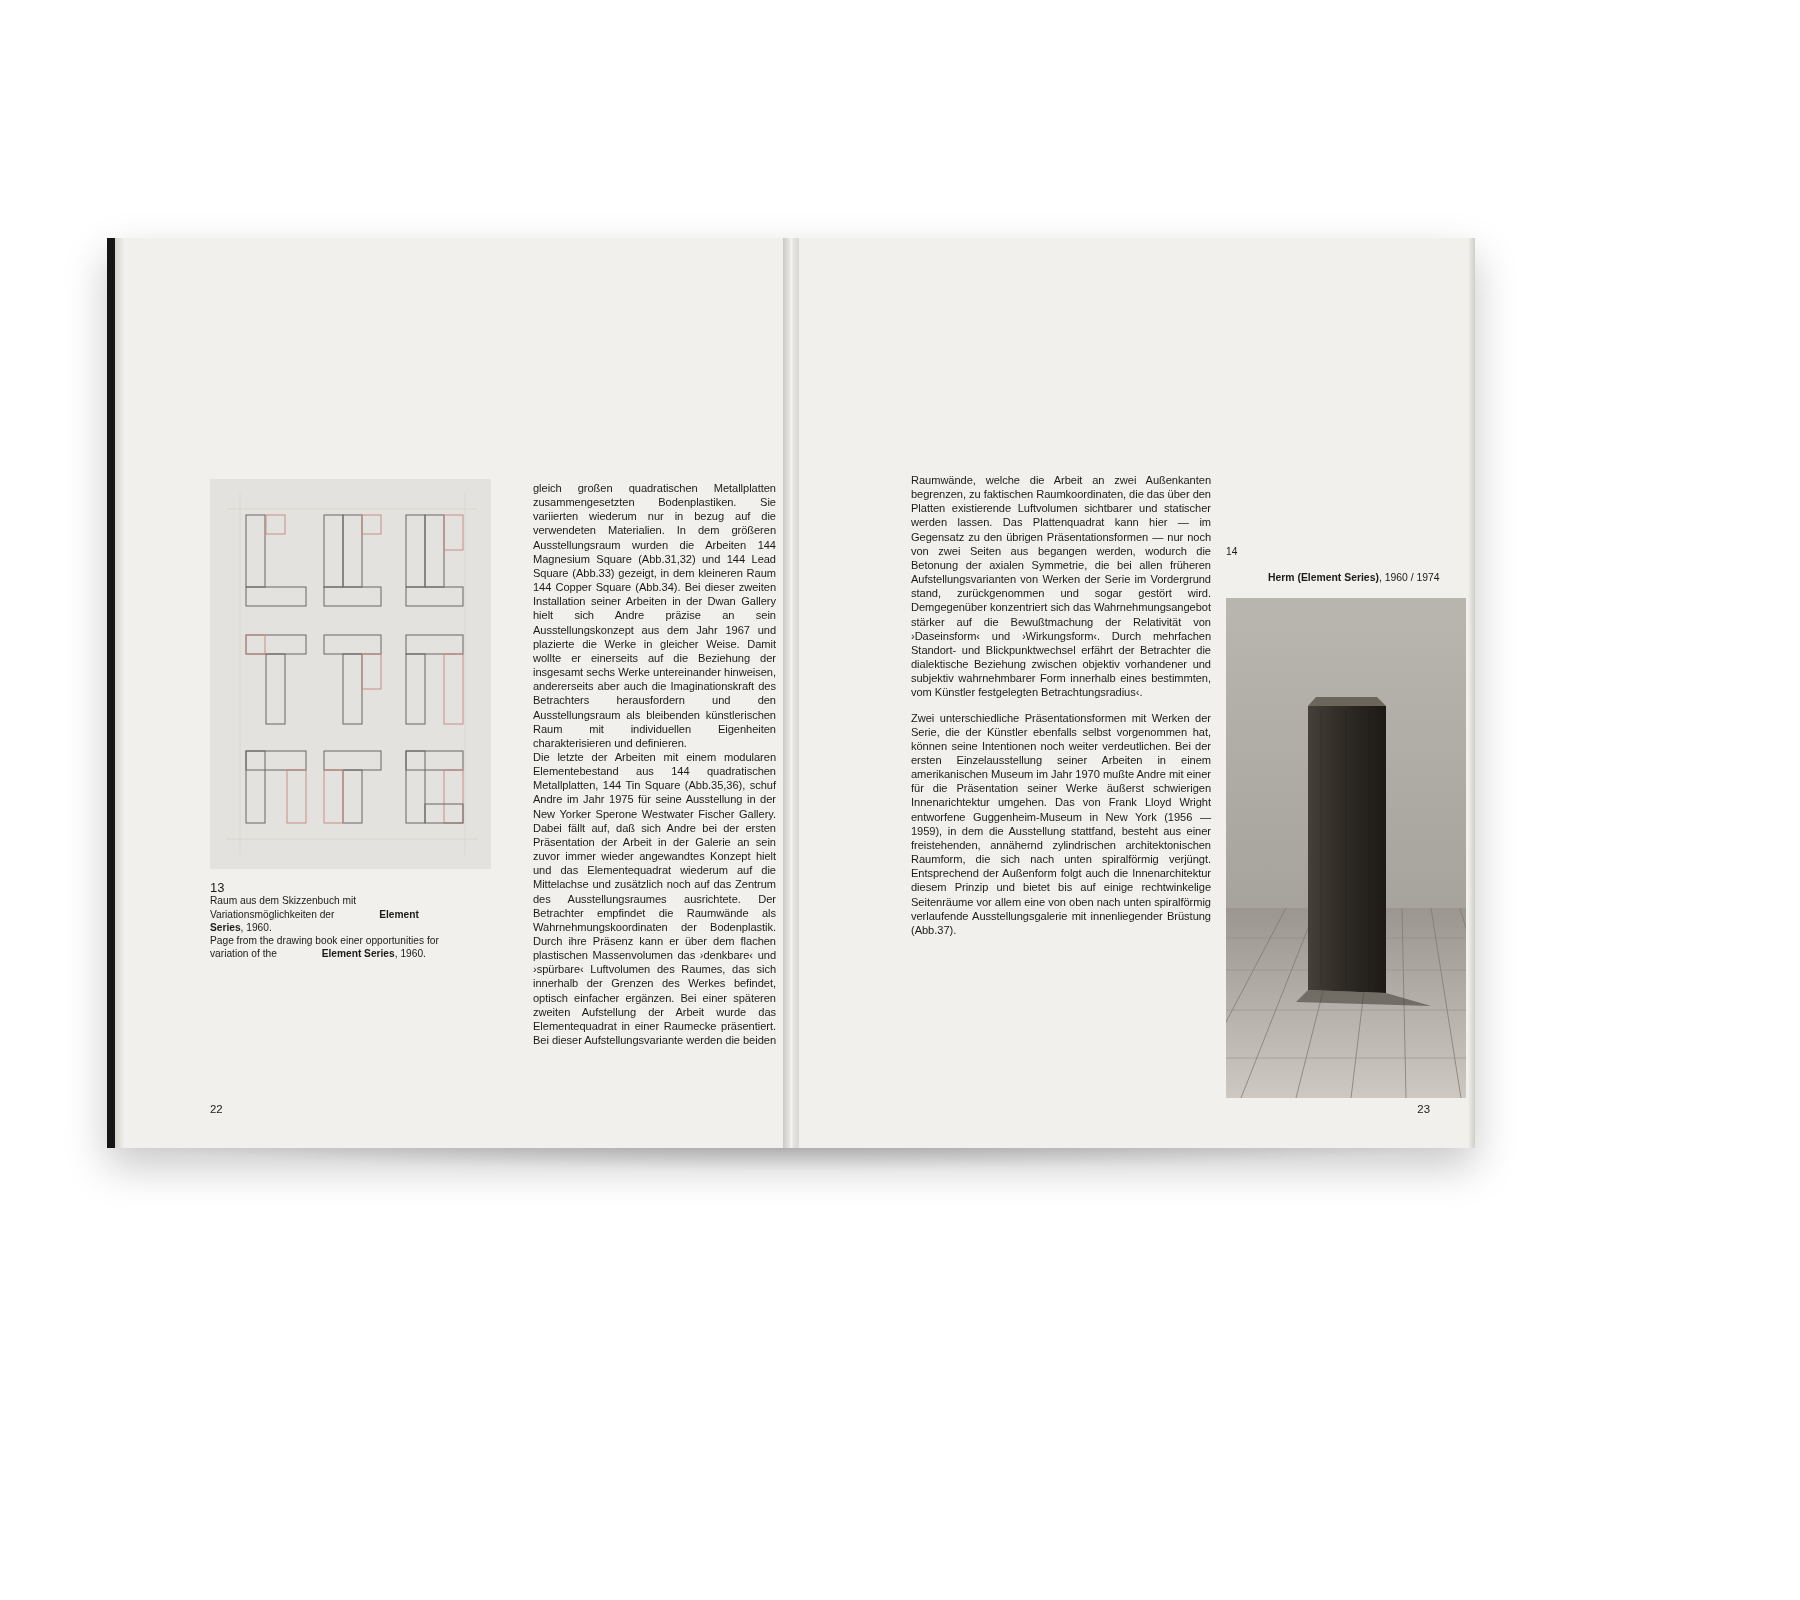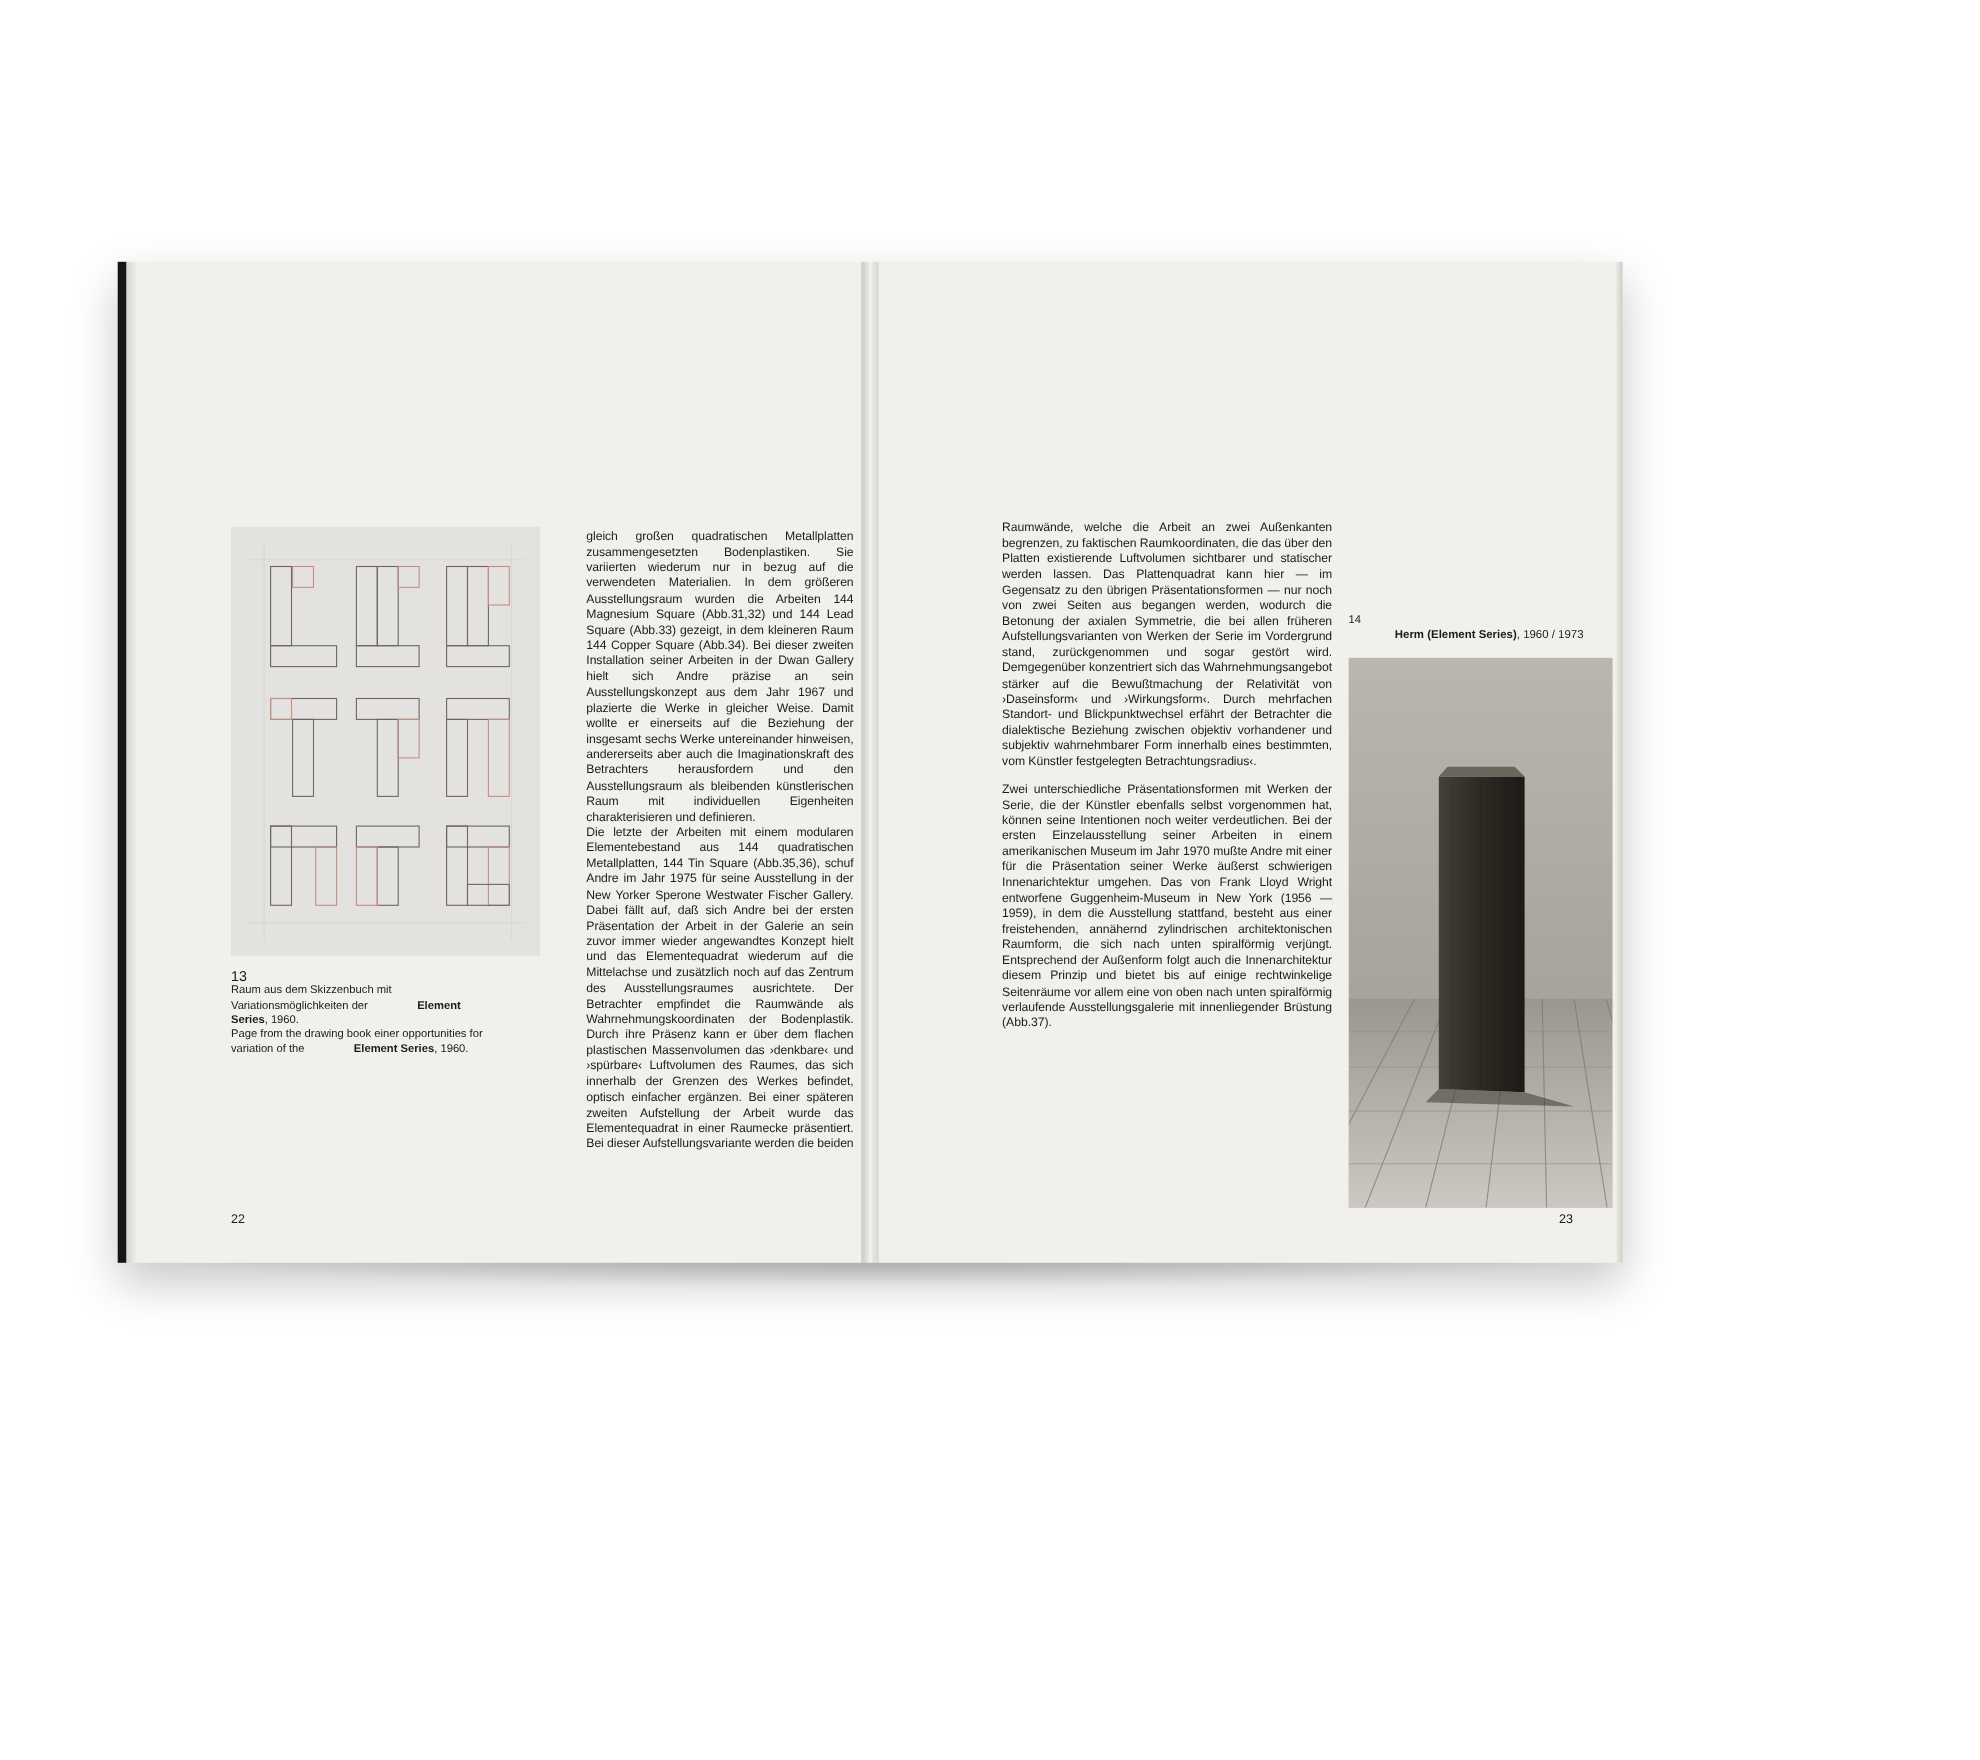--- a/index.html
+++ b/index.html
@@ -128,21 +128,21 @@
   }
   .cap-num {
     font-size: 13px;
     line-height: 13.3px;
   }
 
   
   .cap14-num {
     position: absolute;
     left: 435px;
-    top: 319px;
+    top: 307px;
     font-size: 10.2px;
     line-height: 13.3px;
     color: #1b1b1b;
   }
   .cap14-text {
     position: absolute;
     left: 435px;
     top: 333px;
     width: 270px;
     font-size: 10.4px;
@@ -277,21 +277,21 @@
 
     <div class="page page-right">
 
       <div class="body-col right-text">
         <p>Raumwände, welche die Arbeit an zwei Außenkanten begrenzen, zu faktischen Raumkoordinaten, die das über den Platten existierende Luftvolumen sichtbarer und statischer werden lassen. Das Plattenquadrat kann hier — im Gegensatz zu den übrigen Präsentationsformen — nur noch von zwei Seiten aus begangen werden, wodurch die Betonung der axialen Symmetrie, die bei allen früheren Aufstellungsvarianten von Werken der Serie im Vordergrund stand, zurückgenommen und sogar gestört wird. Demgegenüber konzentriert sich das Wahrnehmungsangebot stärker auf die Bewußtmachung der Relativität von ›Daseinsform‹ und ›Wirkungsform‹. Durch mehrfachen Standort- und Blickpunktwechsel erfährt der Betrachter die dialektische Beziehung zwischen objektiv vorhandener und subjektiv wahrnehmbarer Form innerhalb eines bestimmten, vom Künstler festgelegten Betrachtungsradius‹.</p>
         <p class="para-gap">Zwei unterschiedliche Präsentationsformen mit Werken der Serie, die der Künstler ebenfalls selbst vorgenommen hat, können seine Intentionen noch weiter verdeutlichen. Bei der ersten Einzelausstellung seiner Arbeiten in einem amerikanischen Museum im Jahr 1970 mußte Andre mit einer für die Präsentation seiner Werke äußerst schwierigen Innenarichtektur umgehen. Das von Frank Lloyd Wright entworfene Guggenheim-Museum in New York (1956 — 1959), in dem die Ausstellung stattfand, besteht aus einer freistehenden, annähernd zylindrischen architektonischen Raumform, die sich nach unten spiralförmig verjüngt. Entsprechend der Außenform folgt auch die Innenarchitektur diesem Prinzip und bietet bis auf einige rechtwinkelige Seitenräume vor allem eine von oben nach unten spiralförmig verlaufende Ausstellungsgalerie mit innenliegender Brüstung (Abb.37).</p>
       </div>
 
       <div class="cap14-num">14</div>
       <div class="cap14-text">
-        <b>Herm (Element Series)</b><span>, 1960 / 1973</span>
+        <b>Herm (Element Series)</b><span>, 1960 / 1974</span>
       </div>
 
       <div class="fig14">
         <svg width="240" height="500" viewBox="0 0 240 500" xmlns="http://www.w3.org/2000/svg" preserveAspectRatio="none">
           <defs>
             <linearGradient id="wallg" x1="0" y1="0" x2="0" y2="1">
               <stop offset="0%" stop-color="#b9b6b0"></stop>
               <stop offset="100%" stop-color="#a6a39d"></stop>
             </linearGradient>
             <linearGradient id="floorg" x1="0" y1="0" x2="0" y2="1">

